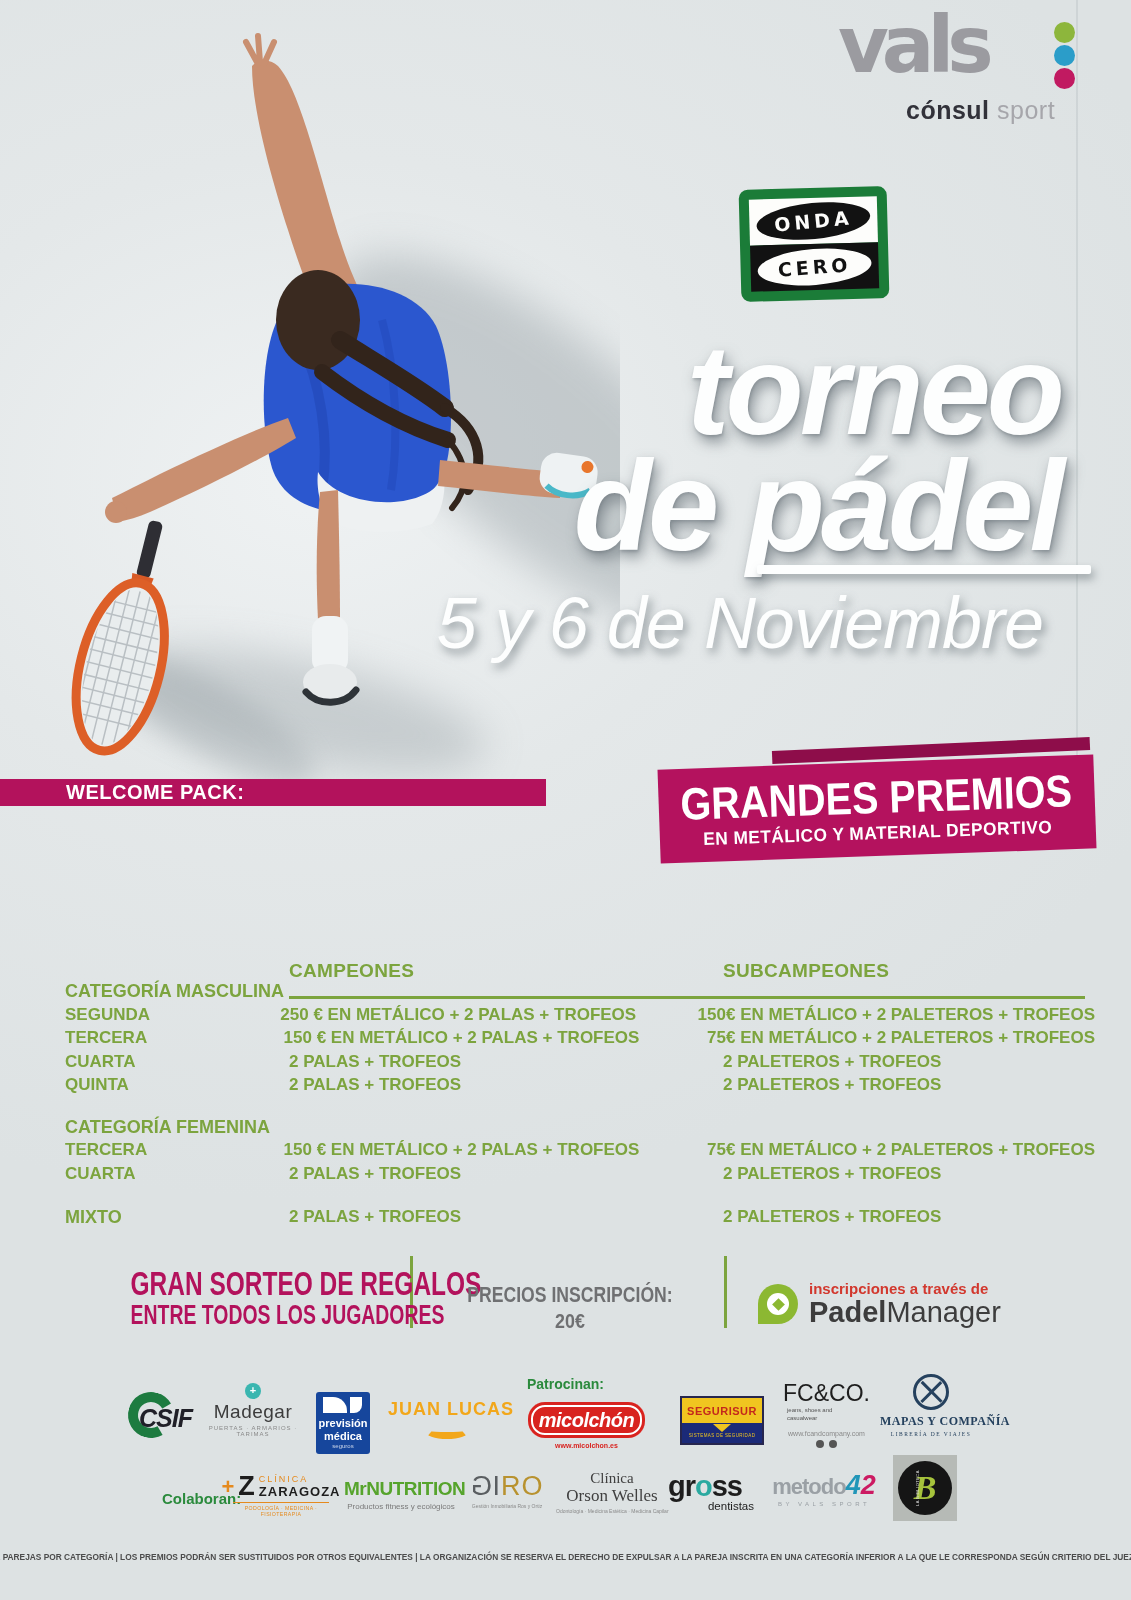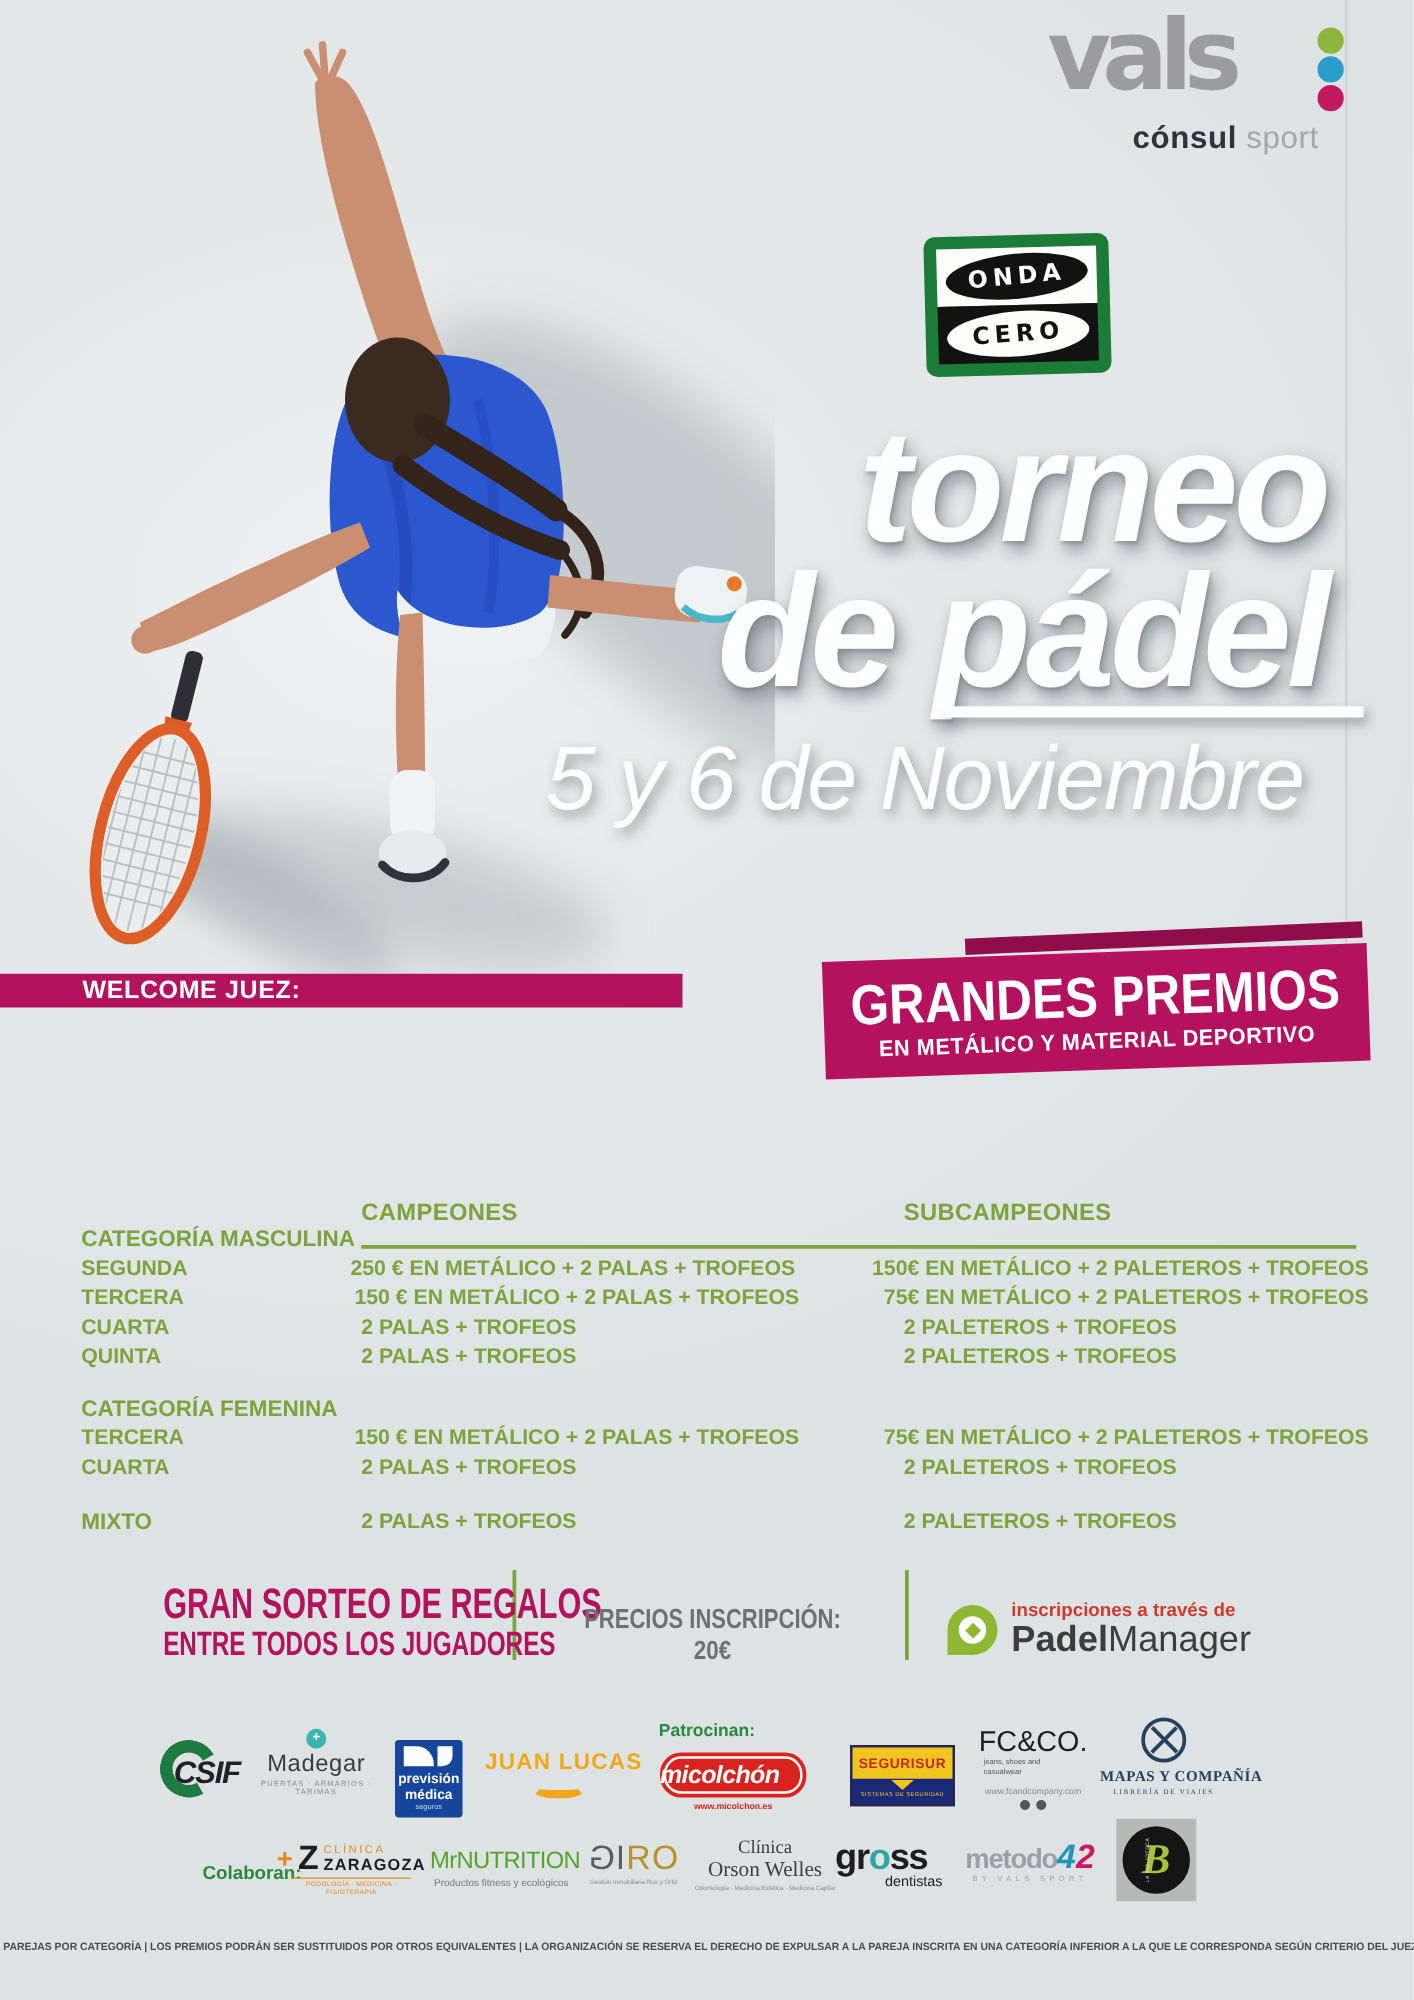--- a/index.html
+++ b/index.html
@@ -105,21 +105,21 @@
   .prev-1{font-size:11px;font-weight:bold;line-height:1.15}
   .prev-3{font-size:6px;opacity:.75;margin-top:1px}
   .sp-juanlucas{left:388px;top:1399px;width:118px;text-align:center;color:#f2a71b}
   .jl-name{font-weight:bold;font-size:18px;letter-spacing:1px;white-space:nowrap}
   .jl-smile{width:44px;height:16px;margin:3px auto 0;border:6px solid transparent;
     border-bottom:7px solid #f2a71b;border-radius:50%}
   .patrocinan{position:absolute;left:527px;top:1376px;font-size:14px;font-weight:bold;color:#2a8a3c}
   .sp-micolchon{left:528px;top:1402px;width:117px;text-align:center}
   .mic-box{height:36px;background:#d8231f;border-radius:17px;
     box-shadow:inset 0 0 0 3px #d8231f, inset 0 0 0 5px #fff;
-    display:flex;align-items:center;justify-content:flex-start}
+    display:flex;align-items:center;justify-content:center}
   .mic-name{color:#fff;font-weight:bold;font-style:italic;font-size:20px;letter-spacing:-.5px}
   .mic-web{font-size:7px;color:#d8231f;margin-top:4px;font-weight:bold}
   .sp-segurisur{left:680px;top:1396px;width:84px;height:49px;border:2px solid #26264f;background:#1b2a78}
   .seg-top{height:25px;background:#f0c520;display:flex;align-items:center;justify-content:center}
   .seg-name{font-size:11px;font-weight:bold;color:#c4281c;letter-spacing:.5px}
   .seg-eagle{width:0;height:0;border-left:9px solid transparent;border-right:9px solid transparent;
     border-top:8px solid #f0c520;margin:1px auto 0}
   .seg-tag{font-size:4.5px;color:#f0c520;letter-spacing:.4px;text-align:center;margin-top:1px}
   .sp-fcco{left:779px;top:1380px;width:95px;text-align:center;color:#1e1e1e}
   .fcco-name{font-size:23px;letter-spacing:0;white-space:nowrap}
@@ -138,21 +138,21 @@
   .colaboran{position:absolute;left:162px;top:1490px;font-size:15px;font-weight:bold;color:#2a8a3c}
   .sp-zaragoza{left:233px;top:1474px;width:96px;text-align:center}
   .z-top{display:flex;align-items:center;justify-content:center;gap:4px}
   .z-plus{color:#e58a1e;font-size:22px;font-weight:bold;line-height:.9}
   .z-z{color:#1d1d1d;font-size:27px;font-weight:bold;line-height:.9}
   .z-right{text-align:left}
   .z-clinica{color:#e58a1e;font-size:9px;letter-spacing:2px}
   .z-zaragoza{color:#1d1d1d;font-size:13px;font-weight:bold;letter-spacing:1px}
   .z-tag{color:#e58a1e;font-size:5.2px;letter-spacing:.4px;margin-top:3px;border-top:1px solid #e58a1e;padding-top:1.5px}
   .sp-mrnutrition{left:344px;top:1478px;width:114px;text-align:center}
-  .mrn-name{color:#56a42c;font-size:19px;font-weight:normal;letter-spacing:-.5px}
+  .mrn-name{color:#56a42c;font-size:19px;font-weight:bold;letter-spacing:-.5px}
   .mrn-tag{color:#7a7a7a;font-size:8px;margin-top:2px}
   .sp-giro{left:468px;top:1473px;width:78px;text-align:center}
   .giro-name{font-size:27px;color:#5a5e61;letter-spacing:1px;line-height:1}
   .g-rev{display:inline-block;transform:scaleX(-1)}
   .g-ro{color:#b8922f}
   .giro-tag{font-size:5px;color:#8a8a8a;margin-top:3px;white-space:nowrap}
   .sp-orson{left:556px;top:1470px;width:112px;text-align:center;font-family:"Liberation Serif",serif;color:#3f3f3f}
   .or-1{font-size:15px}.or-2{font-size:17px;line-height:1}
   .or-tag{font-family:"Liberation Sans",sans-serif;font-size:5px;color:#8a8a8a;margin-top:4px;white-space:nowrap}
   .sp-gross{left:668px;top:1473px;width:86px}
@@ -261,21 +261,21 @@
       <div class="oc-ell oc-ell-w">CERO</div>
     </div>
   </div>
 
   <div class="title-line title-1">torneo</div>
   <div class="title-line title-2">de pádel</div>
   <div class="title-rule"></div>
   <div class="title-date">5 y 6 de Noviembre</div>
 
   <div class="wp-bar">
-    <span>WELCOME JUEZ:</span>
+    <span>WELCOME PACK:</span>
   </div>
 
   <div class="gp-strip"></div>
   <div class="gp-box">
     <div class="gp-1">GRANDES PREMIOS</div>
     <div class="gp-2">EN METÁLICO Y MATERIAL DEPORTIVO</div>
   </div>
 
   <div class="pt-ch">CAMPEONES</div>
   <div class="pt-sh">SUBCAMPEONES</div>

